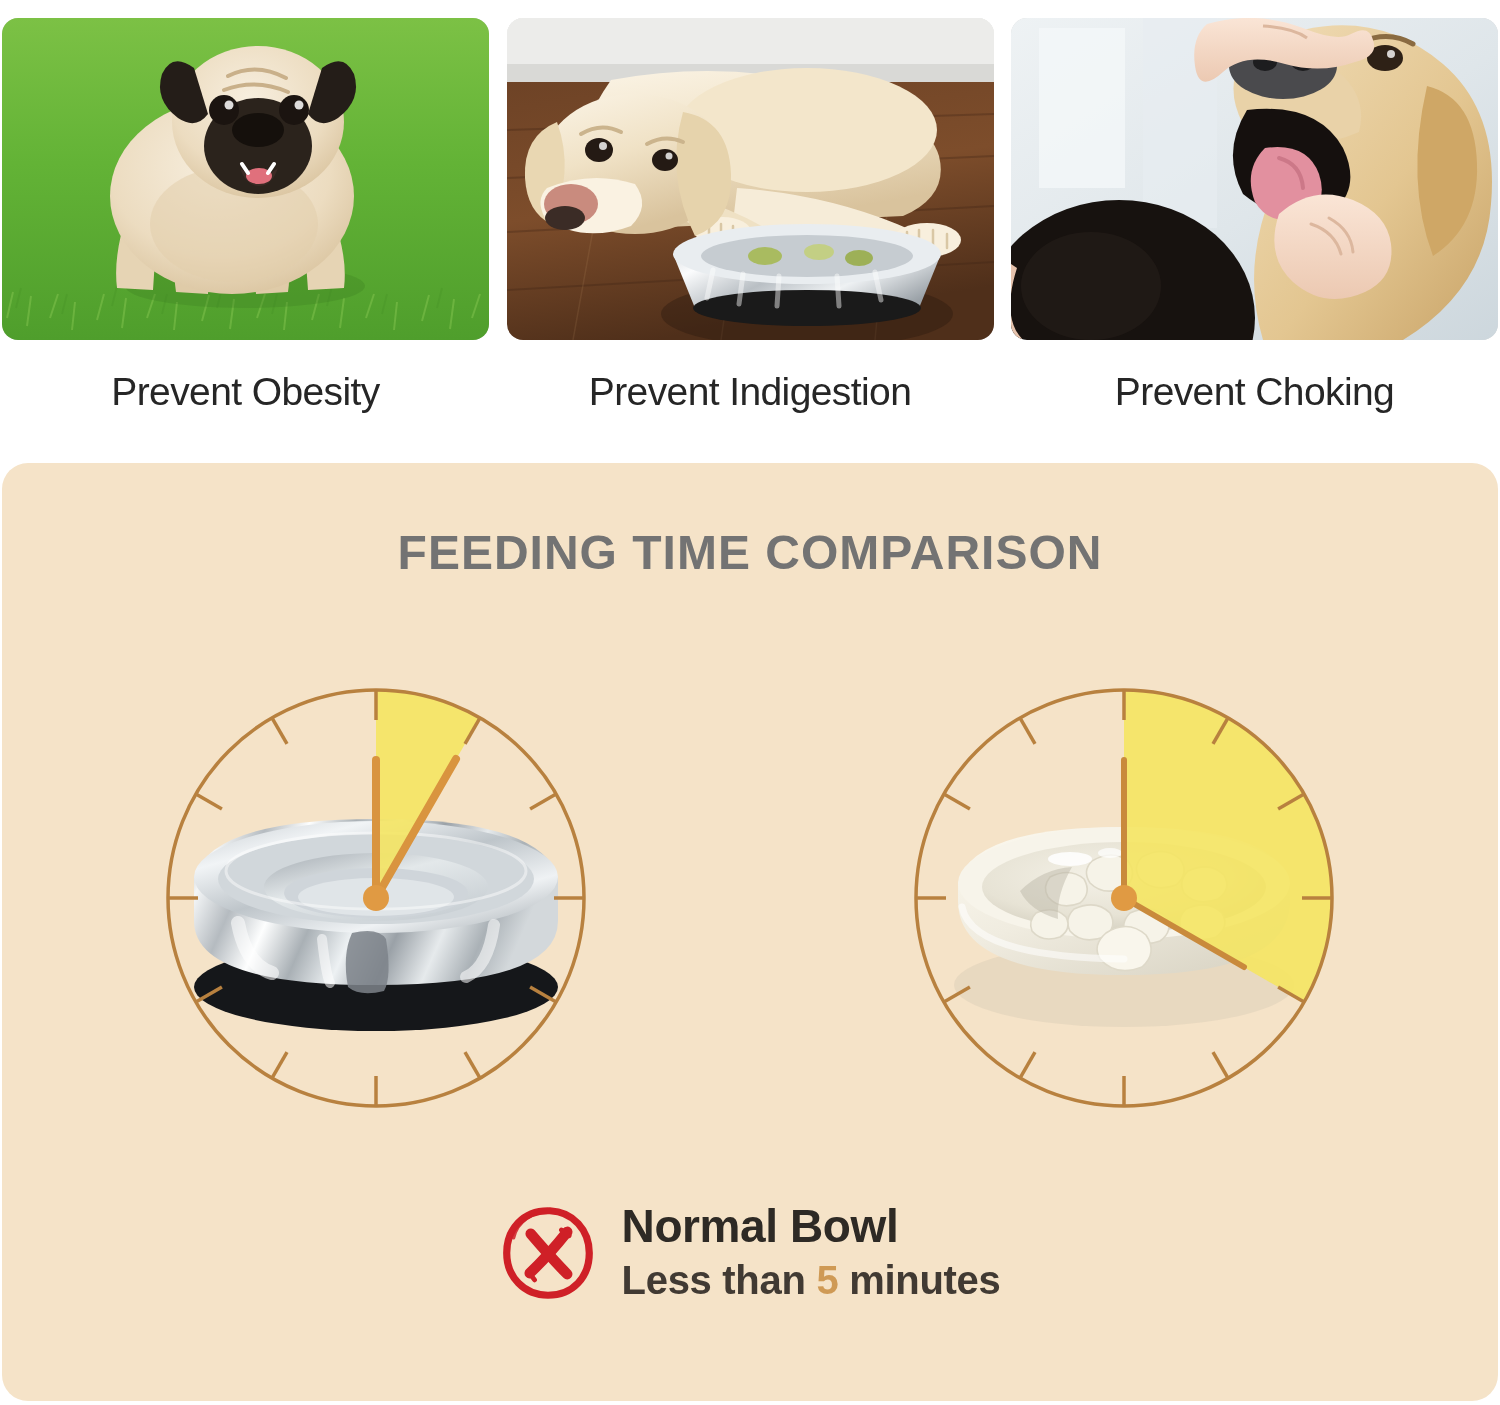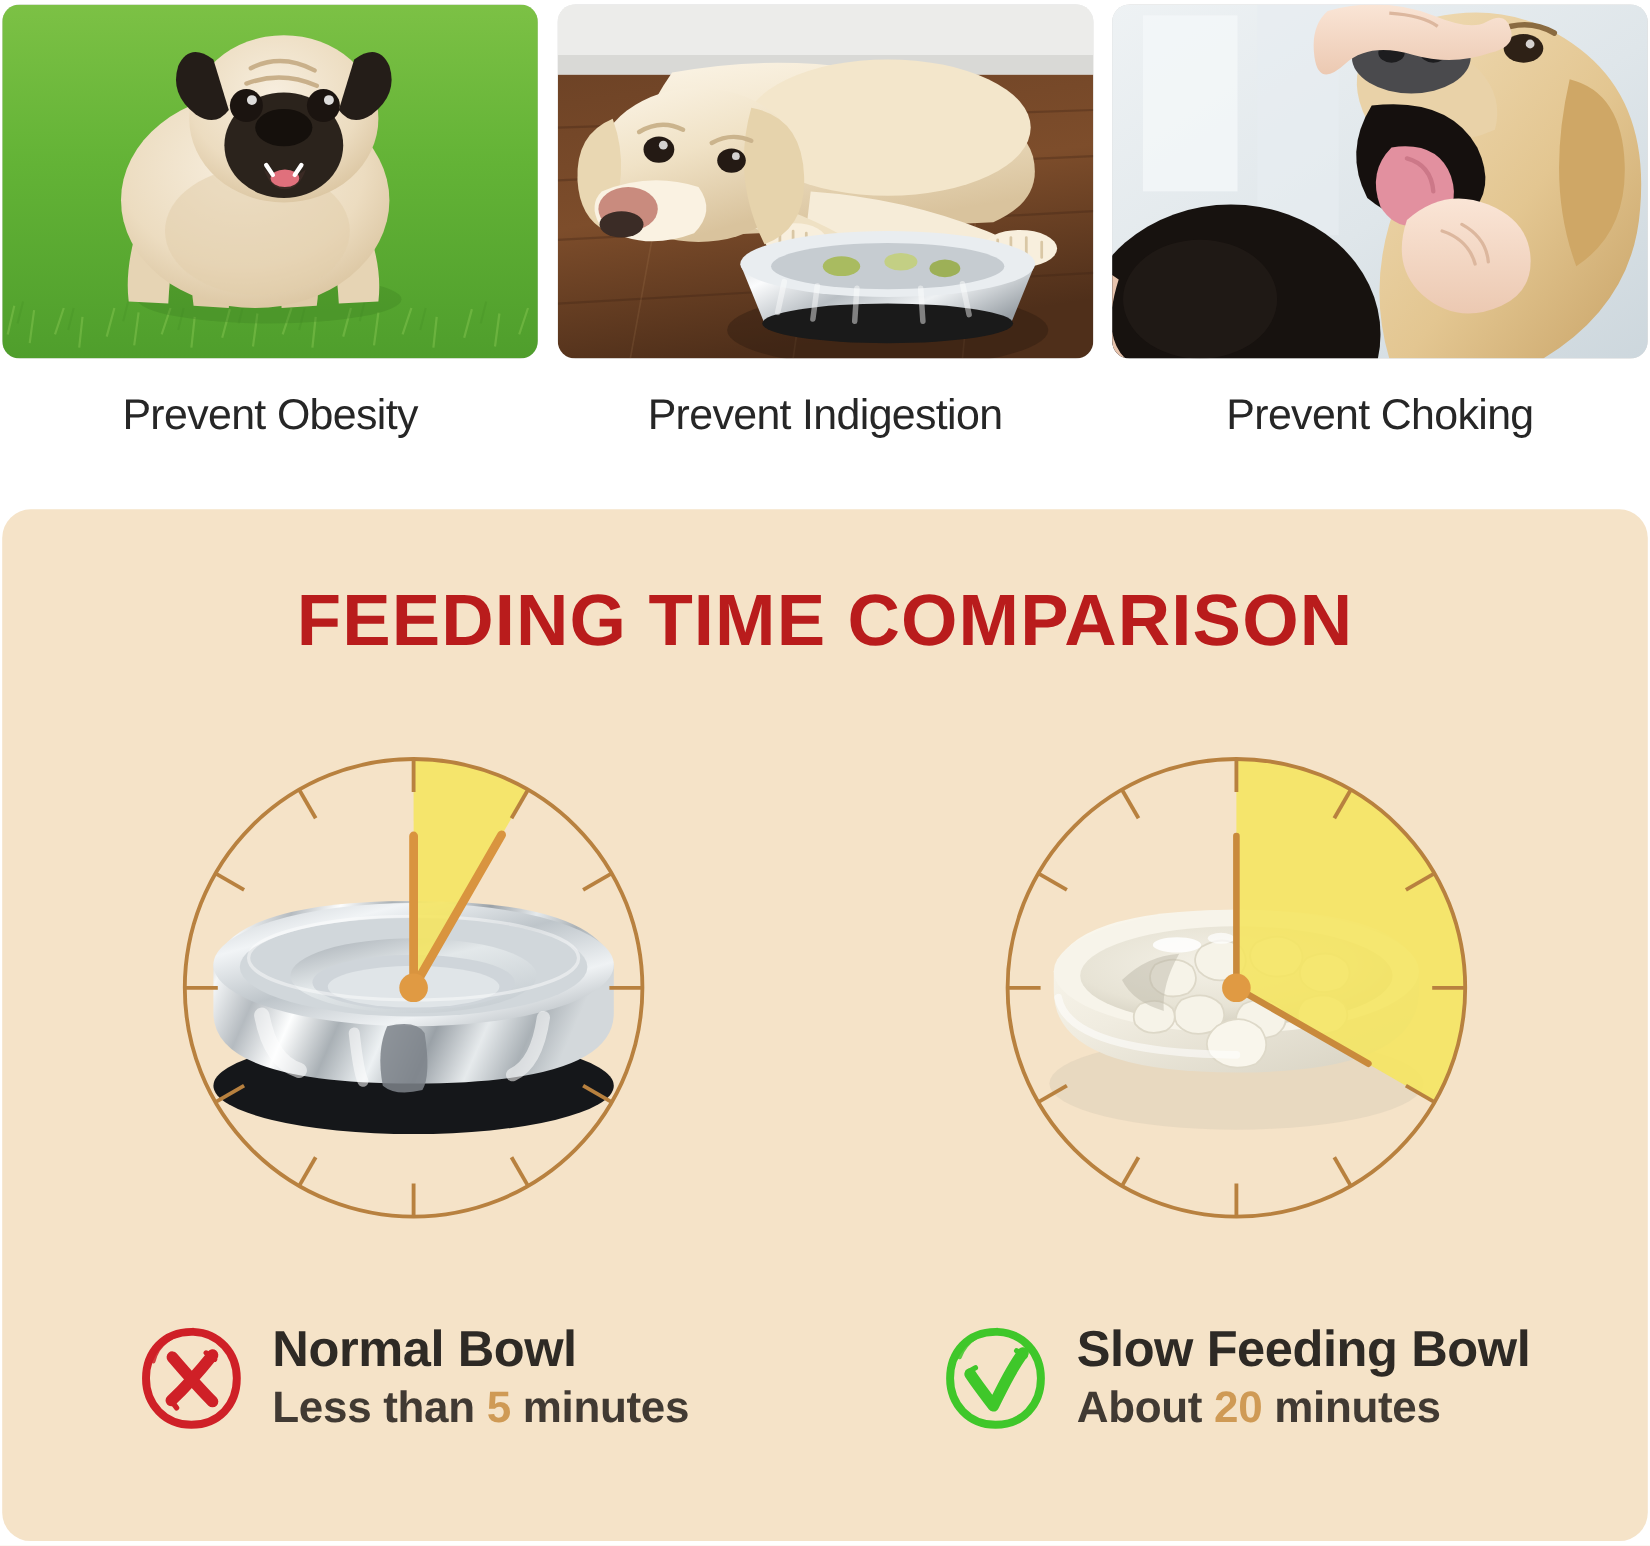--- a/index.html
+++ b/index.html
@@ -16,21 +16,21 @@
   }
 
   
   .benefits-strip {
     position: absolute;
     left: 0; top: 0;
     width: 1500px;
     height: 440px;
     display: flex;
     justify-content: space-between;
-    padding: 4px 2px;
+    padding: 18px 2px;
     box-sizing: border-box;
   }
   .benefit-card {
     width: 487px;
     display: flex;
     flex-direction: column;
     align-items: center;
   }
   .benefit-photo {
     width: 487px;
@@ -62,23 +62,23 @@
     border-radius: 26px;
     box-sizing: border-box;
     overflow: hidden;
   }
   .panel-title {
     position: absolute;
     top: 62px;
     left: 0;
     width: 100%;
     text-align: center;
-    font-size: 66px;
+    font-size: 48px;
     font-weight: 700;
-    color: #b91c1c;
+    color: #737373;
     letter-spacing: 1px;
     font-family: "Liberation Sans", sans-serif;
   }
 
   .clocks-row {
     position: absolute;
     top: 215px;
     left: 0;
     width: 100%;
     height: 450px;
@@ -522,32 +522,14 @@
         </div>
         <div class="result-text">
           <div class="result-title">Normal Bowl</div>
           <div class="result-sub">
             <span>Less than </span><span class="hl">5</span><span> minutes</span>
           </div>
         </div>
       </div>
     </div>
 
-    <div class="result-cell">
-      <div class="result-inner">
-        <div class="result-badge">
-          <svg viewBox="0 0 100 100">
-            <path d="M50 6 C24 6 7 25 7 50 C7 75 25 94 50 94 C76 94 93 75 93 50 C93 26 76 7 52 6" fill="none" stroke="#3fc72a" stroke-width="7.5" stroke-linecap="round"></path>
-            <path d="M16 30 C22 14 36 6 54 6" fill="none" stroke="#3fc72a" stroke-width="4" stroke-linecap="round" opacity="0.85"></path>
-            <path d="M26 46 C34 58 42 68 48 76 C56 60 64 42 76 26" fill="none" stroke="#3fc72a" stroke-width="11" stroke-linecap="round" stroke-linejoin="round"></path>
-            <path d="M70 24 l8 5 M24 44 l7 -4" stroke="#3fc72a" stroke-width="5" stroke-linecap="round"></path>
-          </svg>
-        </div>
-        <div class="result-text">
-          <div class="result-title">Slow Feeding Bowl</div>
-          <div class="result-sub">
-            <span>About </span><span class="hl">20</span><span> minutes</span>
-          </div>
-        </div>
-      </div>
-    </div>
   </div>
 </div>
 
 </body></html>

